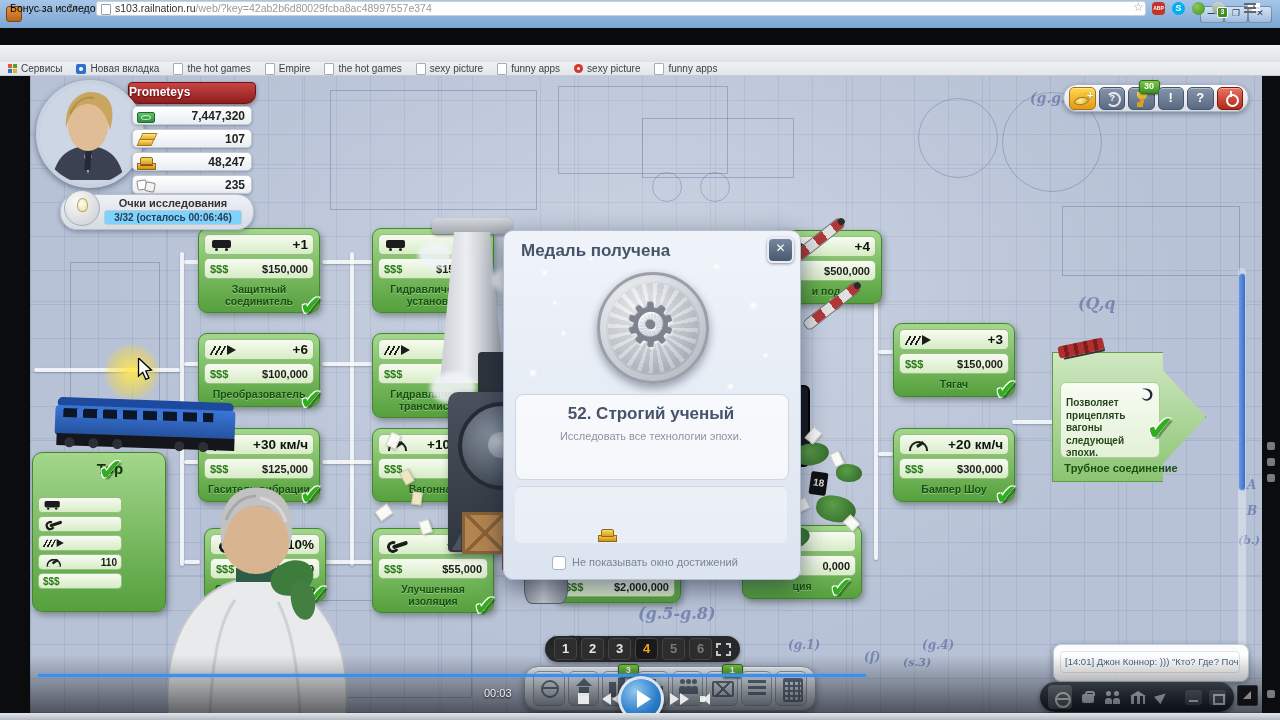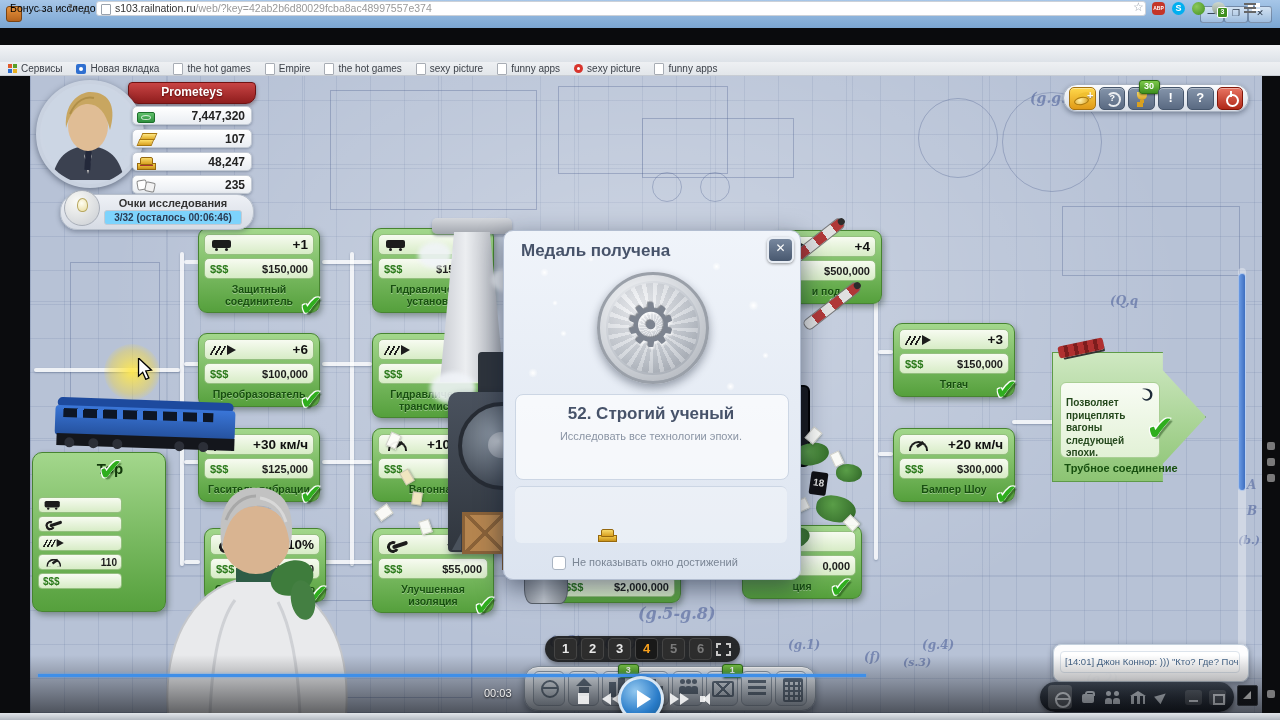--- a/index.html
+++ b/index.html
@@ -69,21 +69,21 @@
   .ic-wagon::after{content:"";position:absolute;left:5px;top:10px;width:3px;height:3px;border-radius:50%;background:#1c1c1c;box-shadow:10px 0 0 #1c1c1c;}
   .ic-accel::before{content:"";position:absolute;left:2px;top:3px;width:12px;height:9px;transform:skewX(-28deg);background:repeating-linear-gradient(90deg,#1c1c1c 0 2px,transparent 2px 5px);}
   .ic-accel::after{content:"";position:absolute;left:17px;top:2px;border-left:9px solid #1c1c1c;border-top:5px solid transparent;border-bottom:5px solid transparent;}
   .ic-speed::before{content:"";position:absolute;left:4px;top:3px;width:15px;height:8px;border:2.5px solid #1c1c1c;border-bottom:none;border-radius:10px 10px 0 0;}
   .ic-speed::after{content:"";position:absolute;left:11px;top:5px;width:8px;height:2.5px;background:#1c1c1c;transform:rotate(-35deg);}
   .ic-wrench::before{content:"";position:absolute;left:8px;top:5px;width:16px;height:4px;background:#1c1c1c;border-radius:2px;transform:rotate(-18deg);}
   .ic-wrench::after{content:"";position:absolute;left:3px;top:3px;width:6px;height:6px;border:3px solid #1c1c1c;border-right-color:transparent;border-radius:50%;transform:rotate(-18deg);}
 
   
   #avatarring{left:36px;top:80px;width:100px;height:100px;border-radius:50%;border:4px solid #c9d2e0;box-shadow:0 2px 6px rgba(30,40,60,.5);overflow:hidden;background:#cdd6e4;}
-  #ribbon{left:128px;top:82px;width:126px;height:20px;background:linear-gradient(#c84444,#8f1d1d);border:1px solid #6f1212;border-radius:4px 4px 10px 10px;color:#fff;font-weight:bold;font-size:12px;text-align:center;line-height:19px;text-shadow:0 1px 2px #500;box-shadow:0 2px 4px rgba(40,0,0,.4);}
+  #ribbon{left:128px;top:82px;width:126px;height:20px;background:linear-gradient(#c84444,#8f1d1d);border:1px solid #6f1212;border-radius:4px 4px 10px 10px;color:#fff;font-weight:bold;font-size:12px;line-height:19px;text-shadow:0 1px 2px #500;box-shadow:0 2px 4px rgba(40,0,0,.4);}
   .resrow{left:132px;width:120px;height:19px;background:linear-gradient(#ffffff,#e9edf2);border:1px solid #c3cad4;border-radius:5px;display:flex;align-items:center;justify-content:space-between;padding:0 6px 0 3px;box-sizing:border-box;box-shadow:0 1px 3px rgba(30,40,60,.35);}
   .resval{font-size:12px;font-weight:bold;color:#222;}
   .rico{width:20px;height:14px;position:relative;}
   .r-money::before{content:"";position:absolute;left:1px;top:3px;width:16px;height:9px;background:linear-gradient(#5fc06a,#2e8f3e);border:1px solid #1d6f2c;border-radius:2px;}
   .r-money::after{content:"";position:absolute;left:5px;top:6px;width:8px;height:3px;border:1px solid rgba(255,255,255,.75);border-radius:50%;}
   .r-gold::before{content:"";position:absolute;left:2px;top:7px;width:13px;height:5px;background:linear-gradient(#ffe06a,#d8a020);border:1px solid #a87810;transform:skewX(-22deg);}
   .r-gold::after{content:"";position:absolute;left:5px;top:1px;width:13px;height:5px;background:linear-gradient(#ffe884,#e0ac28);border:1px solid #a87810;transform:skewX(-22deg);}
   .r-prest::before{content:"";position:absolute;left:1px;top:8px;width:17px;height:5px;background:linear-gradient(#f5cc4a,#c8921a);border:1px solid #96680e;}
   .r-prest::after{content:"";position:absolute;left:4px;top:2px;width:11px;height:6px;background:linear-gradient(#f8da6a,#d8a020);border:1px solid #96680e;border-radius:2px 2px 0 0;box-shadow:0 1px 0 #a33;}
   .r-dice::before{content:"";position:absolute;left:1px;top:2px;width:8px;height:8px;background:#fff;border:1px solid #888;border-radius:2px;transform:rotate(-10deg);}
@@ -224,21 +224,21 @@
   <div class="sk abs" style="left:642px;top:118px;width:150px;height:58px;"></div>
   <div class="skc abs" style="left:918px;top:98px;width:78px;height:78px;"></div>
   <div class="skc abs" style="left:1002px;top:92px;width:98px;height:98px;"></div>
   <div class="sk abs" style="left:1062px;top:206px;width:176px;height:68px;"></div>
   <div class="sk abs" style="left:70px;top:262px;width:88px;height:156px;"></div>
   <div class="sk abs" style="left:252px;top:600px;width:218px;height:96px;"></div>
   <div class="skc abs" style="left:652px;top:172px;width:28px;height:28px;"></div>
   <div class="skc abs" style="left:700px;top:172px;width:28px;height:28px;"></div>
 
   <span class="anno abs" style="left:1030px;top:90px;font-size:14px;">(g.g.</span>
-  <span class="anno abs" style="left:1078px;top:294px;font-size:12px;margin-left:32px;">(Q,q</span>
+  <span class="anno abs" style="left:1078px;top:294px;font-size:16px;">(Q,q</span>
   <span class="anno abs" style="left:220px;top:612px;font-size:13px;">(Q)</span>
   <span class="anno abs" style="left:638px;top:604px;font-size:16px;">(g.5-g.8)</span>
   <span class="anno abs" style="left:549px;top:633px;font-size:13px;">(s.2)</span>
   <span class="anno abs" style="left:604px;top:635px;font-size:13px;">(s.3)</span>
   <span class="anno abs" style="left:788px;top:638px;font-size:12px;">(g.1)</span>
   <span class="anno abs" style="left:864px;top:650px;font-size:12px;">(f)</span>
   <span class="anno abs" style="left:922px;top:638px;font-size:12px;">(g.4)</span>
   <span class="anno abs" style="left:903px;top:656px;font-size:11px;">(s.3)</span>
   <span class="anno abs" style="left:1086px;top:672px;font-size:12px;">(g.2)</span>
   <span class="anno abs" style="left:1127px;top:688px;font-size:11px;">(3)</span>

